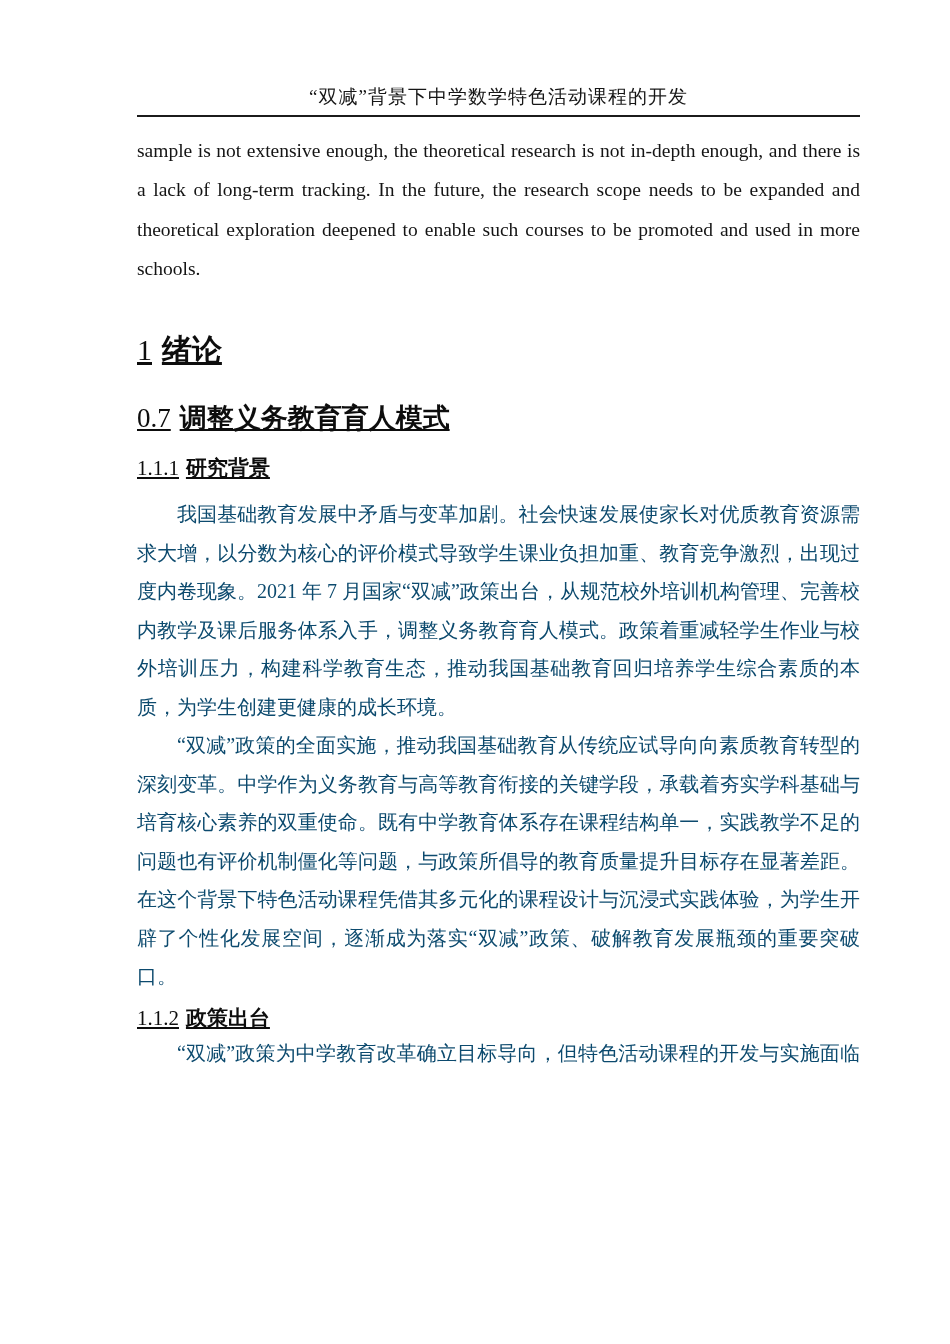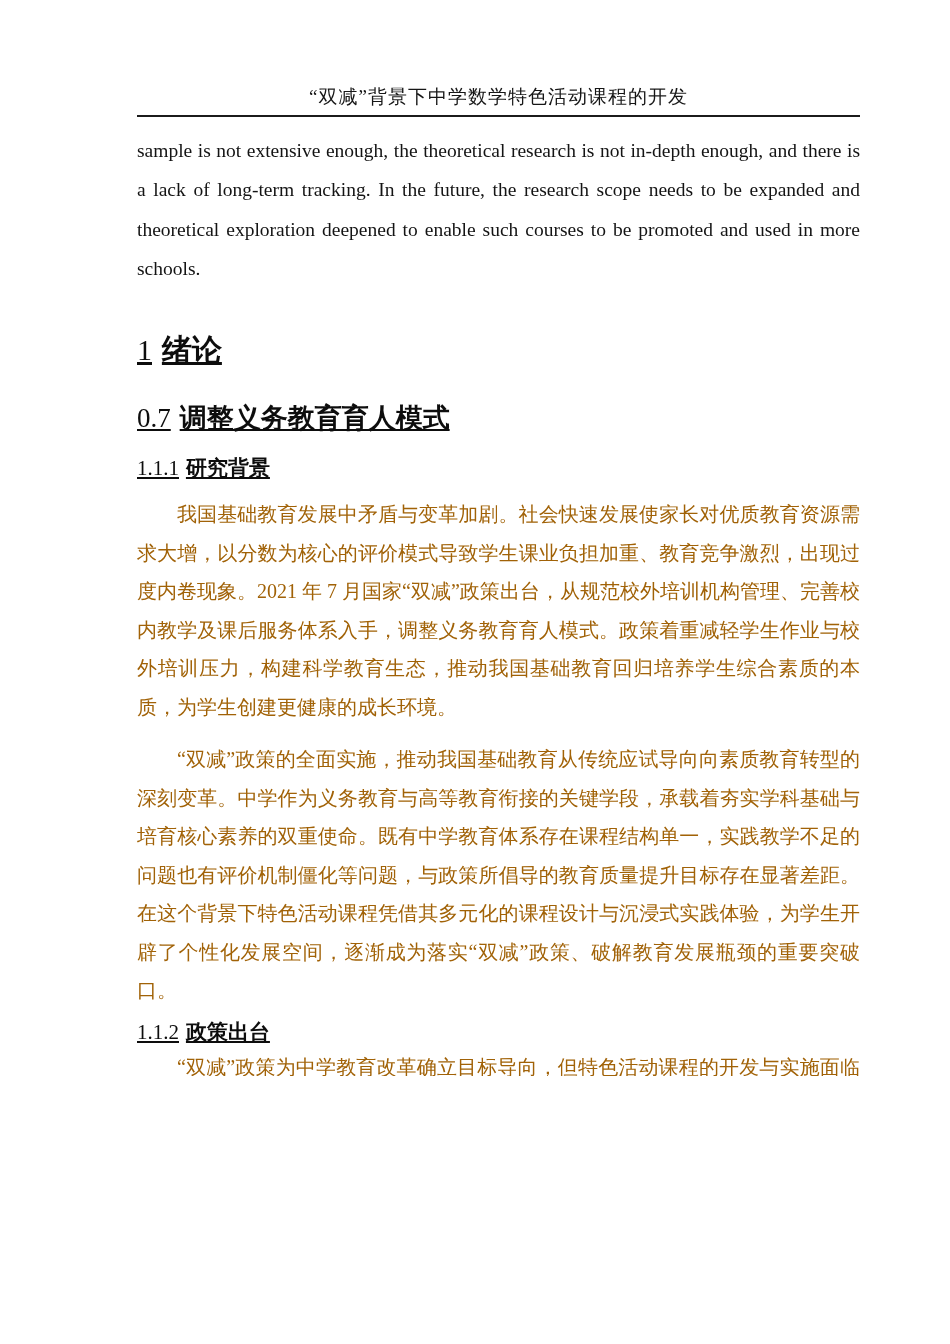--- a/index.html
+++ b/index.html
@@ -57,23 +57,23 @@
   .h2 { margin: 38px 0 0 0; font-size: 27px; line-height: 29px; }
   .h3 { margin: 23px 0 0 0; font-size: 21px; line-height: 23px; }
   .h3.second { margin-top: 10px; }
 
   .cn-para {
     margin: 15px 0 0 0;
     font-size: 20px;
     line-height: 38.5px;
     text-align: justify;
     text-indent: 2em;
-    color: #a16207;
+    color: #0c4a6e;
   }
-  .cn-para.cont { margin-top: 14px; }
+  .cn-para.cont { margin-top: 0; }
   .cn-para.after-h { margin-top: 4px; }
 
   
   .page-number {
     position: absolute;
     top: 1222px;
     left: 155px;
     width: 723px;
     text-align: center;
     font-size: 17px;

